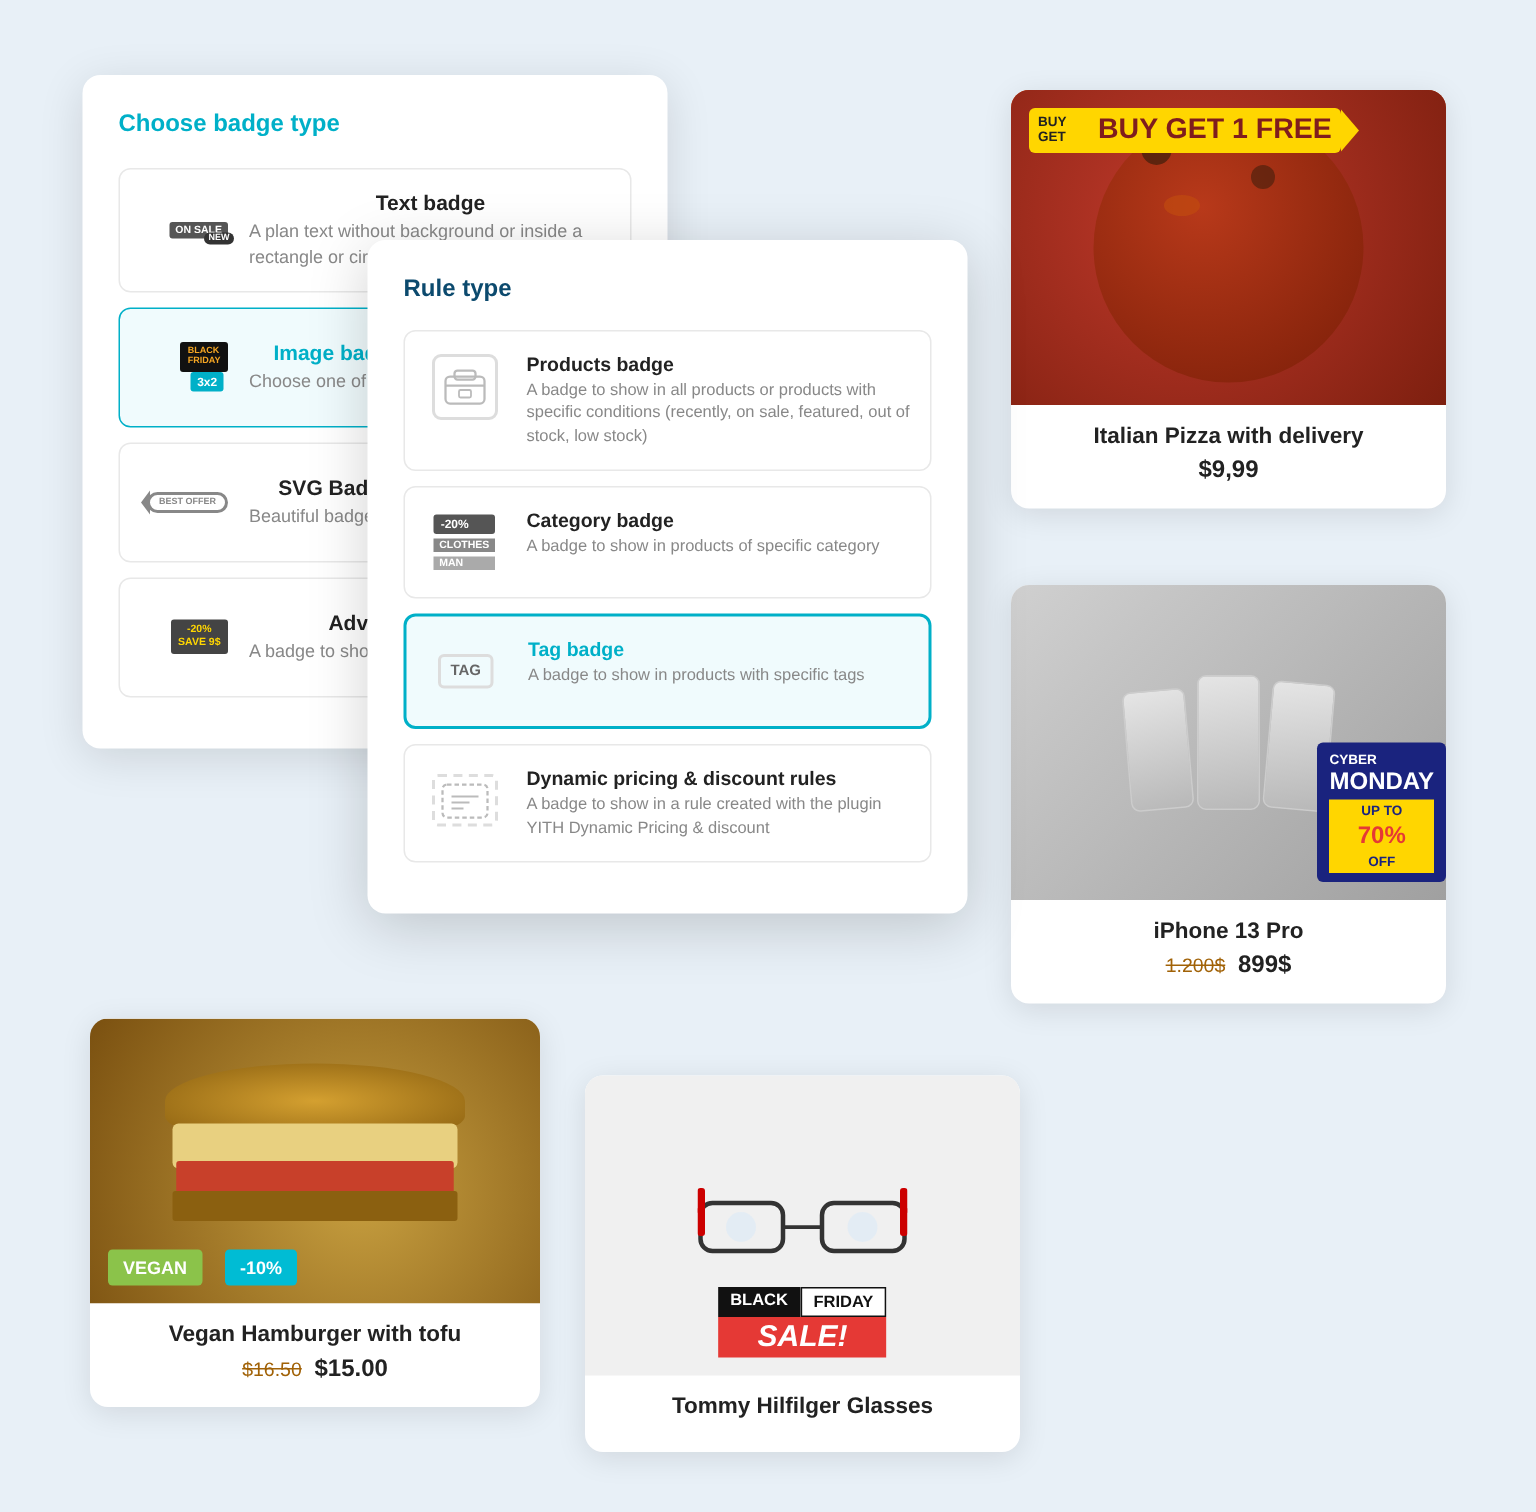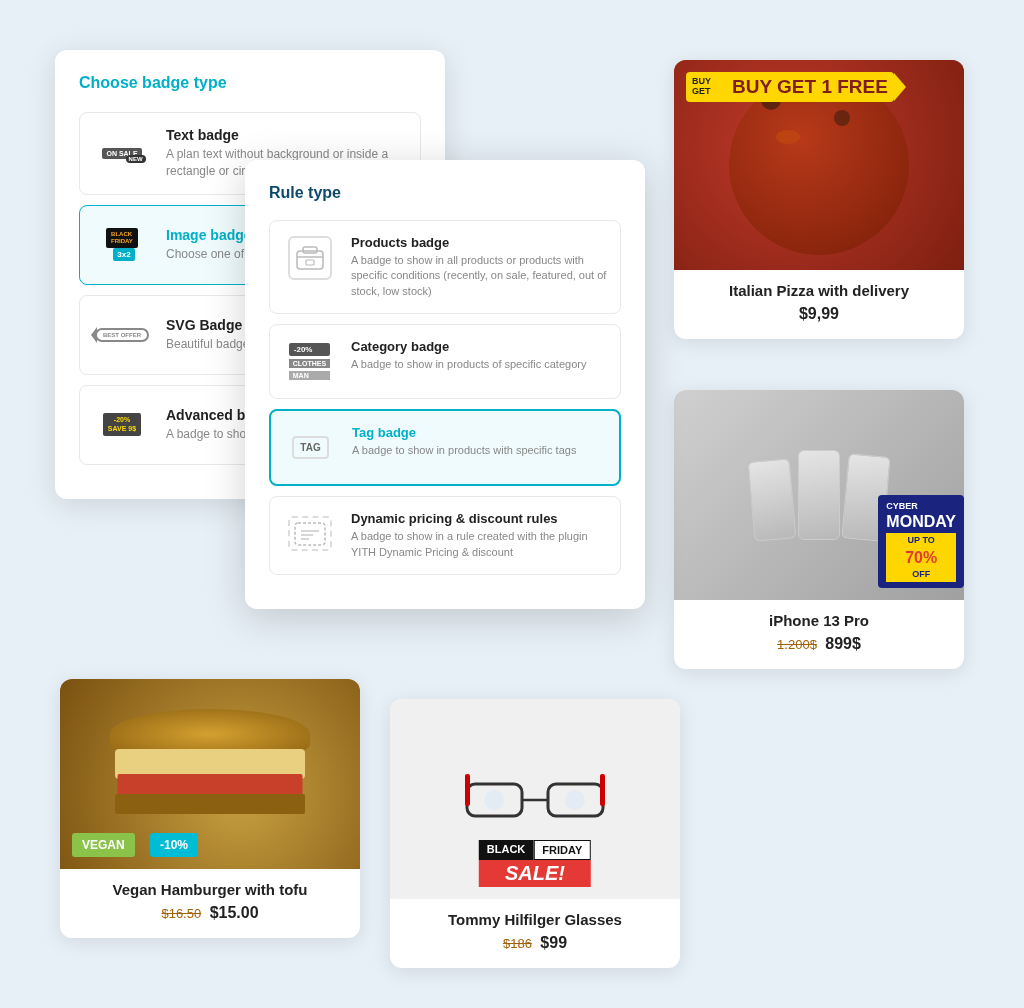--- a/index.html
+++ b/index.html
@@ -289,29 +289,30 @@
     .badge-option.selected {
       border-color: #00b0c8;
       background: #f0fbfd;
     }
 
     .badge-option-icon {
       width: 60px;
       height: 50px;
       display: flex;
       align-items: center;
-      justify-content: center;
+      justify-content: flex-end;
       flex-shrink: 0;
     }
 
     .badge-option-text h4 {
       font-size: 14px;
       font-weight: 600;
       color: #222;
       margin-bottom: 3px;
+      text-align: center;
     }
 
     .badge-option-text p {
       font-size: 12px;
       color: #888;
       line-height: 1.4;
     }
 
     .badge-option.selected .badge-option-text h4 {
       color: #00b0c8;
@@ -645,24 +646,20 @@
       <div class="black-friday-badge">
         <div class="bf-top">
           <div class="bf-black">BLACK</div>
           <div class="bf-friday">FRIDAY</div>
         </div>
         <div class="bf-sale">SALE!</div>
       </div>
     </div>
     <div class="product-info">
       <div class="product-name">Tommy Hilfilger Glasses</div>
-      <div class="product-price">
-        <span class="price-old">$186</span>
-        <span class="price-new">$99</span>
-      </div>
     </div>
   </div>
 
   <div class="choose-badge-panel">
     <div class="panel-title">Choose badge type</div>
 
     <div class="badge-option">
       <div class="badge-option-icon">
         <div style="position:relative;">
           <div class="mini-on-sale">ON SALE

